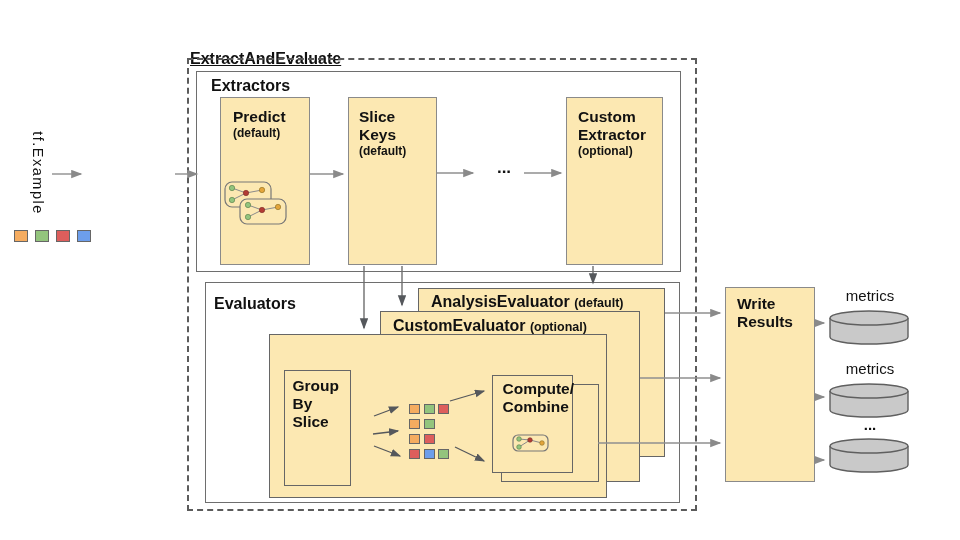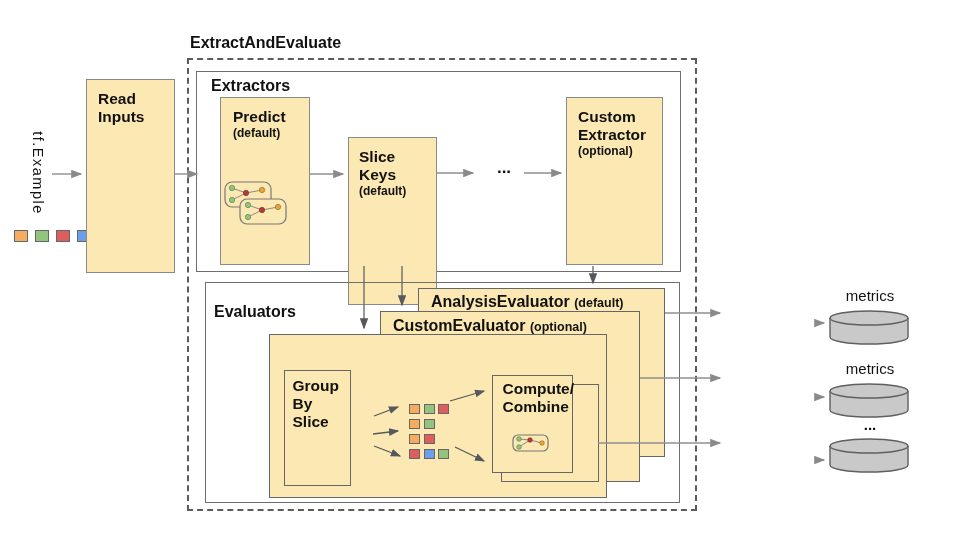--- a/index.html
+++ b/index.html
@@ -42,26 +42,22 @@
   <div class="abs" style="left:-22px;top:165px;width:120px;height:16px;">
     <div class="vtext">tf.Example</div>
   </div>
   <div class="abs" id="input-squares" style="left:14px;top:230px;">
       <span class="sq sq-orange sq-lg"></span>
       <span class="sq sq-green sq-lg"></span>
       <span class="sq sq-red sq-lg"></span>
       <span class="sq sq-blue sq-lg"></span>
     </div>
 
-  <div class="tanbox" style="left:86px;top:79px;width:89px;height:194px;padding:10px 0 0 11px;">
-    <div class="boxlabel">Read</div>
-    <div class="boxlabel">Inputs</div>
-  </div>
-
-  <div class="abs maintitle" style="left:190px;top:34px;">ExtractAndEvaluate</div>
+
+  <div class="abs maintitle" style="left:190px;top:50px;text-decoration:underline;">ExtractAndEvaluate</div>
   <div class="dashedbox" style="left:187px;top:58px;width:510px;height:453px;"></div>
 
   <div class="sect" style="left:196px;top:71px;width:485px;height:201px;">
     <div class="sectlabel" style="position:absolute;left:14px;top:5px;">Extractors</div>
   </div>
 
   <div class="tanbox" style="left:220px;top:97px;width:90px;height:168px;padding:10px 12px 0 12px;">
     <div class="boxlabel">Predict</div>
     <div class="sub">(default)</div>
     <svg class="abs" style="left:2px;top:82px;" width="66" height="48" viewBox="0 0 66 48">
@@ -77,36 +73,36 @@
       <line class="icon-line" x1="25" y1="25" x2="39" y2="30"></line>
       <line class="icon-line" x1="25" y1="37" x2="39" y2="30"></line>
       <line class="icon-line" x1="39" y1="30" x2="55" y2="27"></line>
       <circle class="dot-g" cx="25" cy="25" r="2.7"></circle>
         <circle class="dot-g" cx="25" cy="37" r="2.7"></circle>
       <circle class="dot-r" cx="39" cy="30" r="2.7"></circle>
         <circle class="dot-y" cx="55" cy="27" r="2.7"></circle>
     </svg>
   </div>
 
-  <div class="tanbox" style="left:348px;top:97px;width:89px;height:168px;padding:10px 0 0 10px;margin-top:40px;">
+  <div class="tanbox" style="left:348px;top:97px;width:89px;height:168px;padding:10px 0 0 10px;">
     <div class="boxlabel">Slice</div>
     <div class="boxlabel">Keys</div>
     <div class="sub">(default)</div>
   </div>
 
   <div class="abs bold" style="left:486px;top:158px;width:36px;font-size:17px;text-align:center;">...</div>
 
   <div class="tanbox" style="left:566px;top:97px;width:97px;height:168px;padding:10px 4px 0 11px;">
     <div class="boxlabel">Custom</div>
     <div class="boxlabel">Extractor</div>
     <div class="sub">(optional)</div>
   </div>
 
   <div class="sect" style="left:205px;top:282px;width:475px;height:221px;">
-    <div class="sectlabel" style="position:absolute;left:8px;top:20px;">Evaluators</div>
+    <div class="sectlabel" style="position:absolute;left:8px;top:12px;">Evaluators</div>
   </div>
 
   <div class="tanbox" style="left:418px;top:288px;width:247px;height:169px;z-index:3;border-color:#666;">
     <div class="evtitle" style="position:absolute;left:12px;top:4px;"><span>AnalysisEvaluator</span> <span class="sub">(default)</span></div>
   </div>
 
   <div class="tanbox" style="left:380px;top:311px;width:260px;height:171px;z-index:4;border-color:#666;">
     <div class="evtitle" style="position:absolute;left:12px;top:5px;"><span>CustomEvaluator</span> <span class="sub">(optional)</span></div>
   </div>
 
@@ -148,20 +144,24 @@
         <line class="icon-line" x1="8" y1="14" x2="19" y2="7"></line>
         <line class="icon-line" x1="19" y1="7" x2="31" y2="10"></line>
         <circle class="dot-g" cx="8" cy="6" r="2.3"></circle>
           <circle class="dot-g" cx="8" cy="14" r="2.3"></circle>
         <circle class="dot-r" cx="19" cy="7" r="2.3"></circle>
           <circle class="dot-y" cx="31" cy="10" r="2.3"></circle>
       </svg>
     </div>
   </div>
 
+  <div class="tanbox" style="left:725px;top:287px;width:90px;height:195px;padding:7px 0 0 11px;">
+    <div class="boxlabel">Write</div>
+    <div class="boxlabel">Results</div>
+  </div>
 
   <div class="abs outlabel" style="left:825px;top:287px;width:90px;">metrics</div>
   <svg class="abs" style="left:829px;top:309px;" width="80" height="37" viewBox="0 0 80 37">
     <path class="cyl-shape" d="M1,9 L1,28 A39,7 0 0 0 79,28 L79,9"></path>
     <ellipse class="cyl-shape" cx="40" cy="9" rx="39" ry="7"></ellipse>
   </svg>
 
   <div class="abs outlabel" style="left:825px;top:360px;width:90px;">metrics</div>
   <svg class="abs" style="left:829px;top:382px;" width="80" height="37" viewBox="0 0 80 37">
     <path class="cyl-shape" d="M1,9 L1,28 A39,7 0 0 0 79,28 L79,9"></path>

